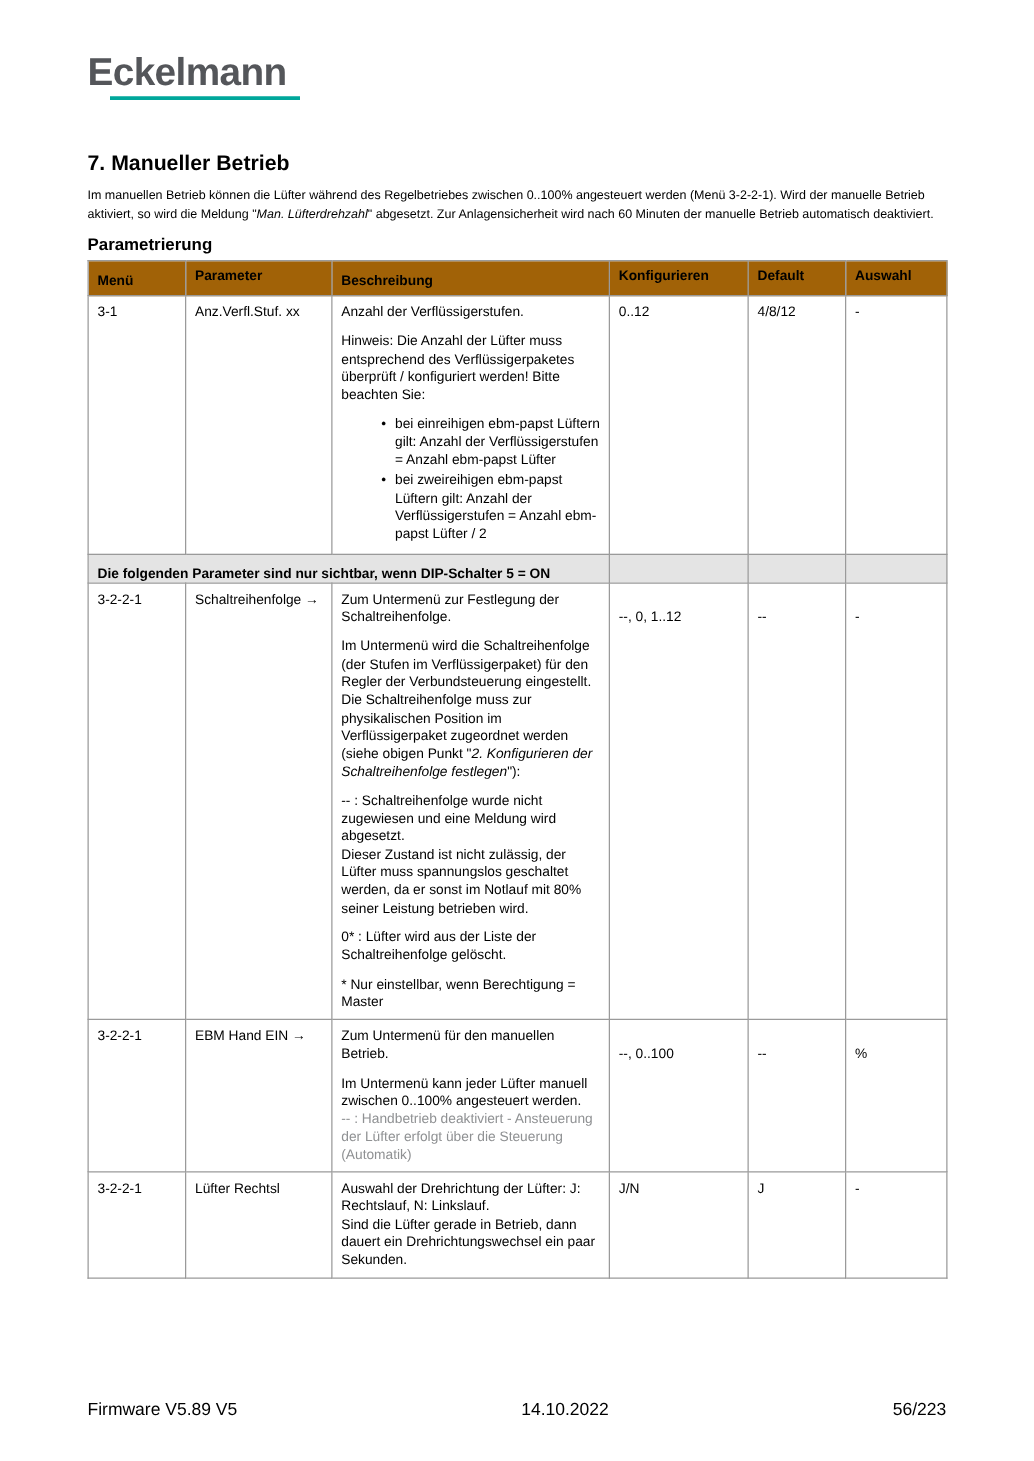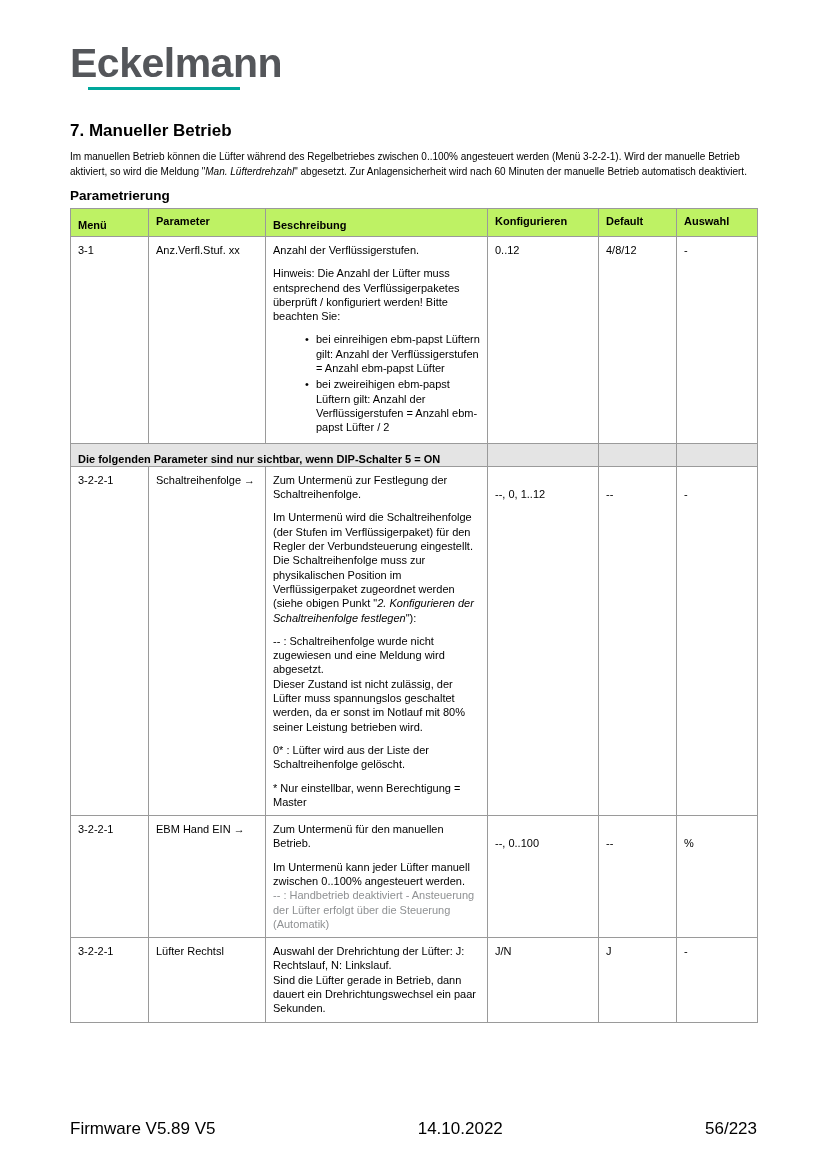--- a/index.html
+++ b/index.html
@@ -14,21 +14,21 @@
     width: 827px;
     height: 1169px;
     margin: 0 auto;
     background: #ffffff;
     overflow: hidden;
   }
 
   
   .logo-block { position: absolute; top: 42px; left: 70px; }
   .logo-text {
-    font-size: 41px;
+    font-size: 31px;
     font-weight: bold;
     color: #54565a;
     letter-spacing: -0.5px;
     line-height: 1.05;
   }
   .logo-underline {
     height: 3px;
     background: #00a79b;
     width: 152px;
     margin-left: 18px;
@@ -50,21 +50,21 @@
     font-size: 11px;
     line-height: 1.3;
   }
   .param-table th, .param-table td {
     border: 1px solid #9a9a9a;
     text-align: left;
     vertical-align: top;
     padding: 6px 7px;
   }
   .param-table th {
-    background: #bef264;
+    background: #a16207;
     font-weight: bold;
     padding-top: 5px;
     padding-bottom: 4px;
     height: 28px;
     vertical-align: top;
   }
   .param-table th.vb { vertical-align: bottom; }
   .separator-row td {
     background: #e4e4e4;
     font-weight: bold;
@@ -83,21 +83,21 @@
   td.pad-top { padding-top: 20px; }
 
   
   .footer {
     position: absolute;
     top: 1119px;
     left: 70px;
     width: 687px;
     display: flex;
     justify-content: space-between;
-    font-size: 17px;
+    font-size: 14px;
   }
 </style>
 </head>
 <body>
 
 <div class="page">
 
   <header class="logo-block">
     <div class="logo-text">Eckelmann</div>
     <div class="logo-underline"></div>

